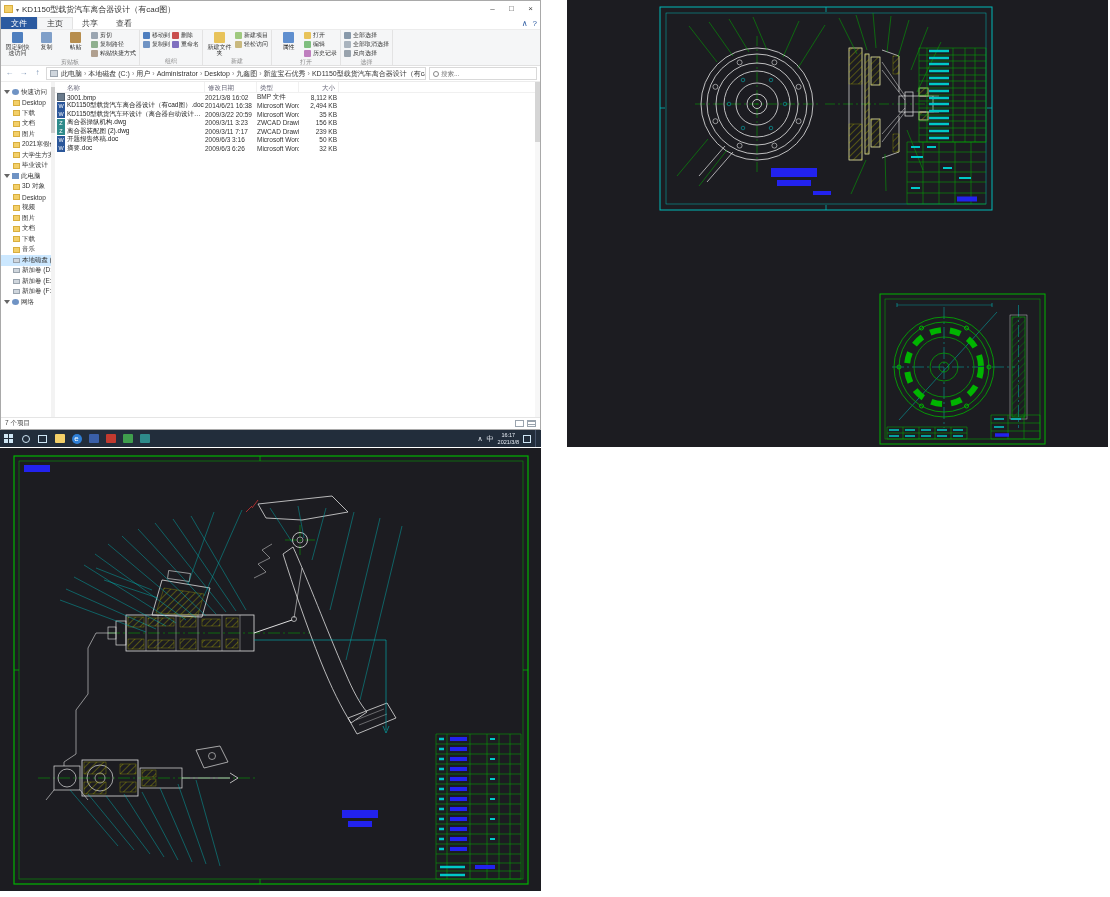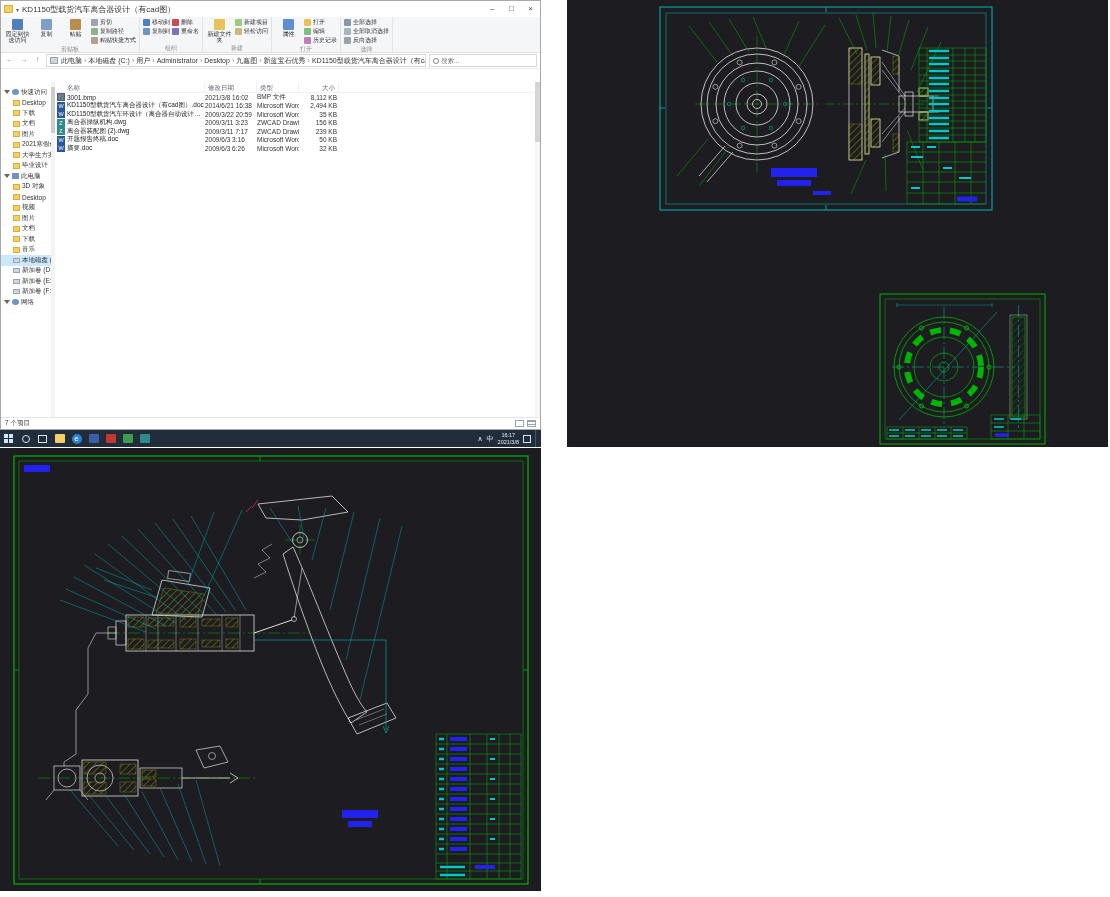--- a/index.html
+++ b/index.html
@@ -116,20 +116,30 @@
       <span class="qat-ic"></span>
       <span class="qat-chev">▾</span>
       <span class="title-text">KD1150型载货汽车离合器设计（有cad图）</span>
       <div class="win-controls">
         <span class="wc">–</span>
         <span class="wc">□</span>
         <span class="wc close">×</span>
       </div>
     </div>
 
+    <div class="tabs">
+      <span class="file-tab">文件</span>
+      <span class="tab active">主页</span>
+      <span class="tab">共享</span>
+      <span class="tab">查看</span>
+      <span class="tabs-right">
+        <span>∧</span>
+        <span>?</span>
+      </span>
+    </div>
 
     <div class="ribbon">
       <div class="rgroup">
         <div class="rgroup-body">
           <div class="bigbtn">
             <span class="ic ic-pin"></span>
             <span class="blabel">固定到快速访问</span>
           </div>
           <div class="bigbtn">
             <span class="ic ic-copy"></span>

